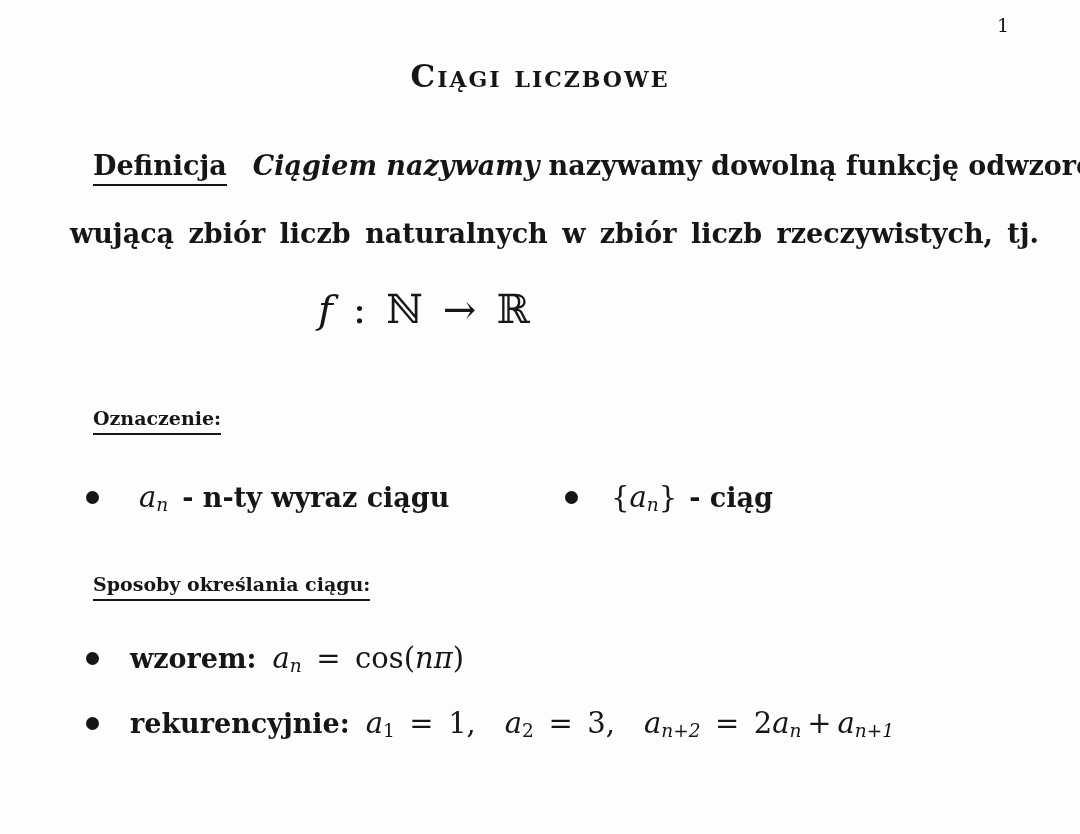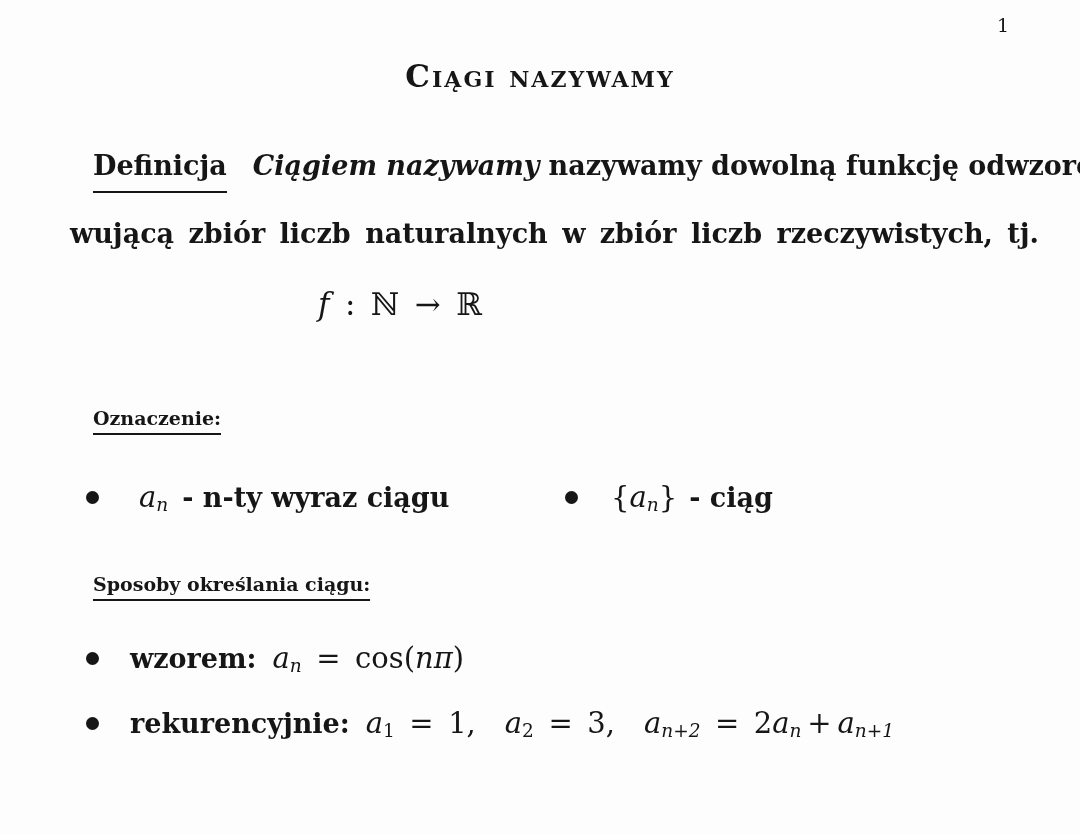--- a/index.html
+++ b/index.html
@@ -30,32 +30,32 @@
     margin: 0;
     text-align: center;
     font-variant: small-caps;
     font-weight: 600;
     font-size: 31px;
     letter-spacing: 2px;
   }
   .line { position: absolute; white-space: nowrap; }
   .b { font-weight: bold; }
   .bi { font-weight: bold; font-style: italic; }
-  .u { border-bottom: 2px solid #161616; padding-bottom: 10px; }
+  .u { border-bottom: 2px solid #161616; padding-bottom: 3px; }
   .def-line1 { top: 150px; left: 93px; font-size: 27px; font-weight: bold; }
   .def-line1 .label { margin-right: 26px; }
   .def-line1 .term { margin-right: 9px; }
   .def-line2 { top: 218px; left: 70px; font-size: 27px; font-weight: bold; word-spacing: 5px; }
 
   .math { font-size: 29px; white-space: nowrap; }
   .math .it { font-style: italic; }
   .math .rm { font-style: normal; }
   .math sub { font-size: 64%; line-height: 0; vertical-align: -0.22em; }
 
-  .formula-map   { top: 286px; left: 318px; font-size: 31px; }
+  .formula-map   { top: 286px; left: 318px; font-size: 40px; }
   .formula-value { top: 286px; left: 602px; font-size: 31px; }
 
   .heading {
     position: absolute;
     margin: 0;
     font-size: 19px;
     font-weight: bold;
     white-space: nowrap;
   }
   .heading .u { padding-bottom: 4px; }
@@ -89,21 +89,21 @@
   .bi-rekur .dot { margin-right: 31px; }
   .bi-rekur .blabel { margin-right: 16px; }
 </style>
 </head>
 <body>
 
 <div class="page">
 
   <div class="pagenum">1</div>
 
-  <h1 class="title">Ciągi nazywamy</h1>
+  <h1 class="title">Ciągi liczbowe</h1>
 
   <div class="line def-line1">
     <span class="u label">Definicja</span><span class="bi term">Ciągiem nazywamy</span><span class="b">nazywamy dowolną funkcję odwzoro-</span>
   </div>
 
   <div class="line def-line2 b">wującą zbiór liczb naturalnych w zbiór liczb rzeczywistych, tj.</div>
 
   <div class="line math formula-map"><span class="it">f</span><span class="rm"> : </span><span class="rm">ℕ</span><span class="rm"> → </span><span class="rm">ℝ</span></div>
 
 

